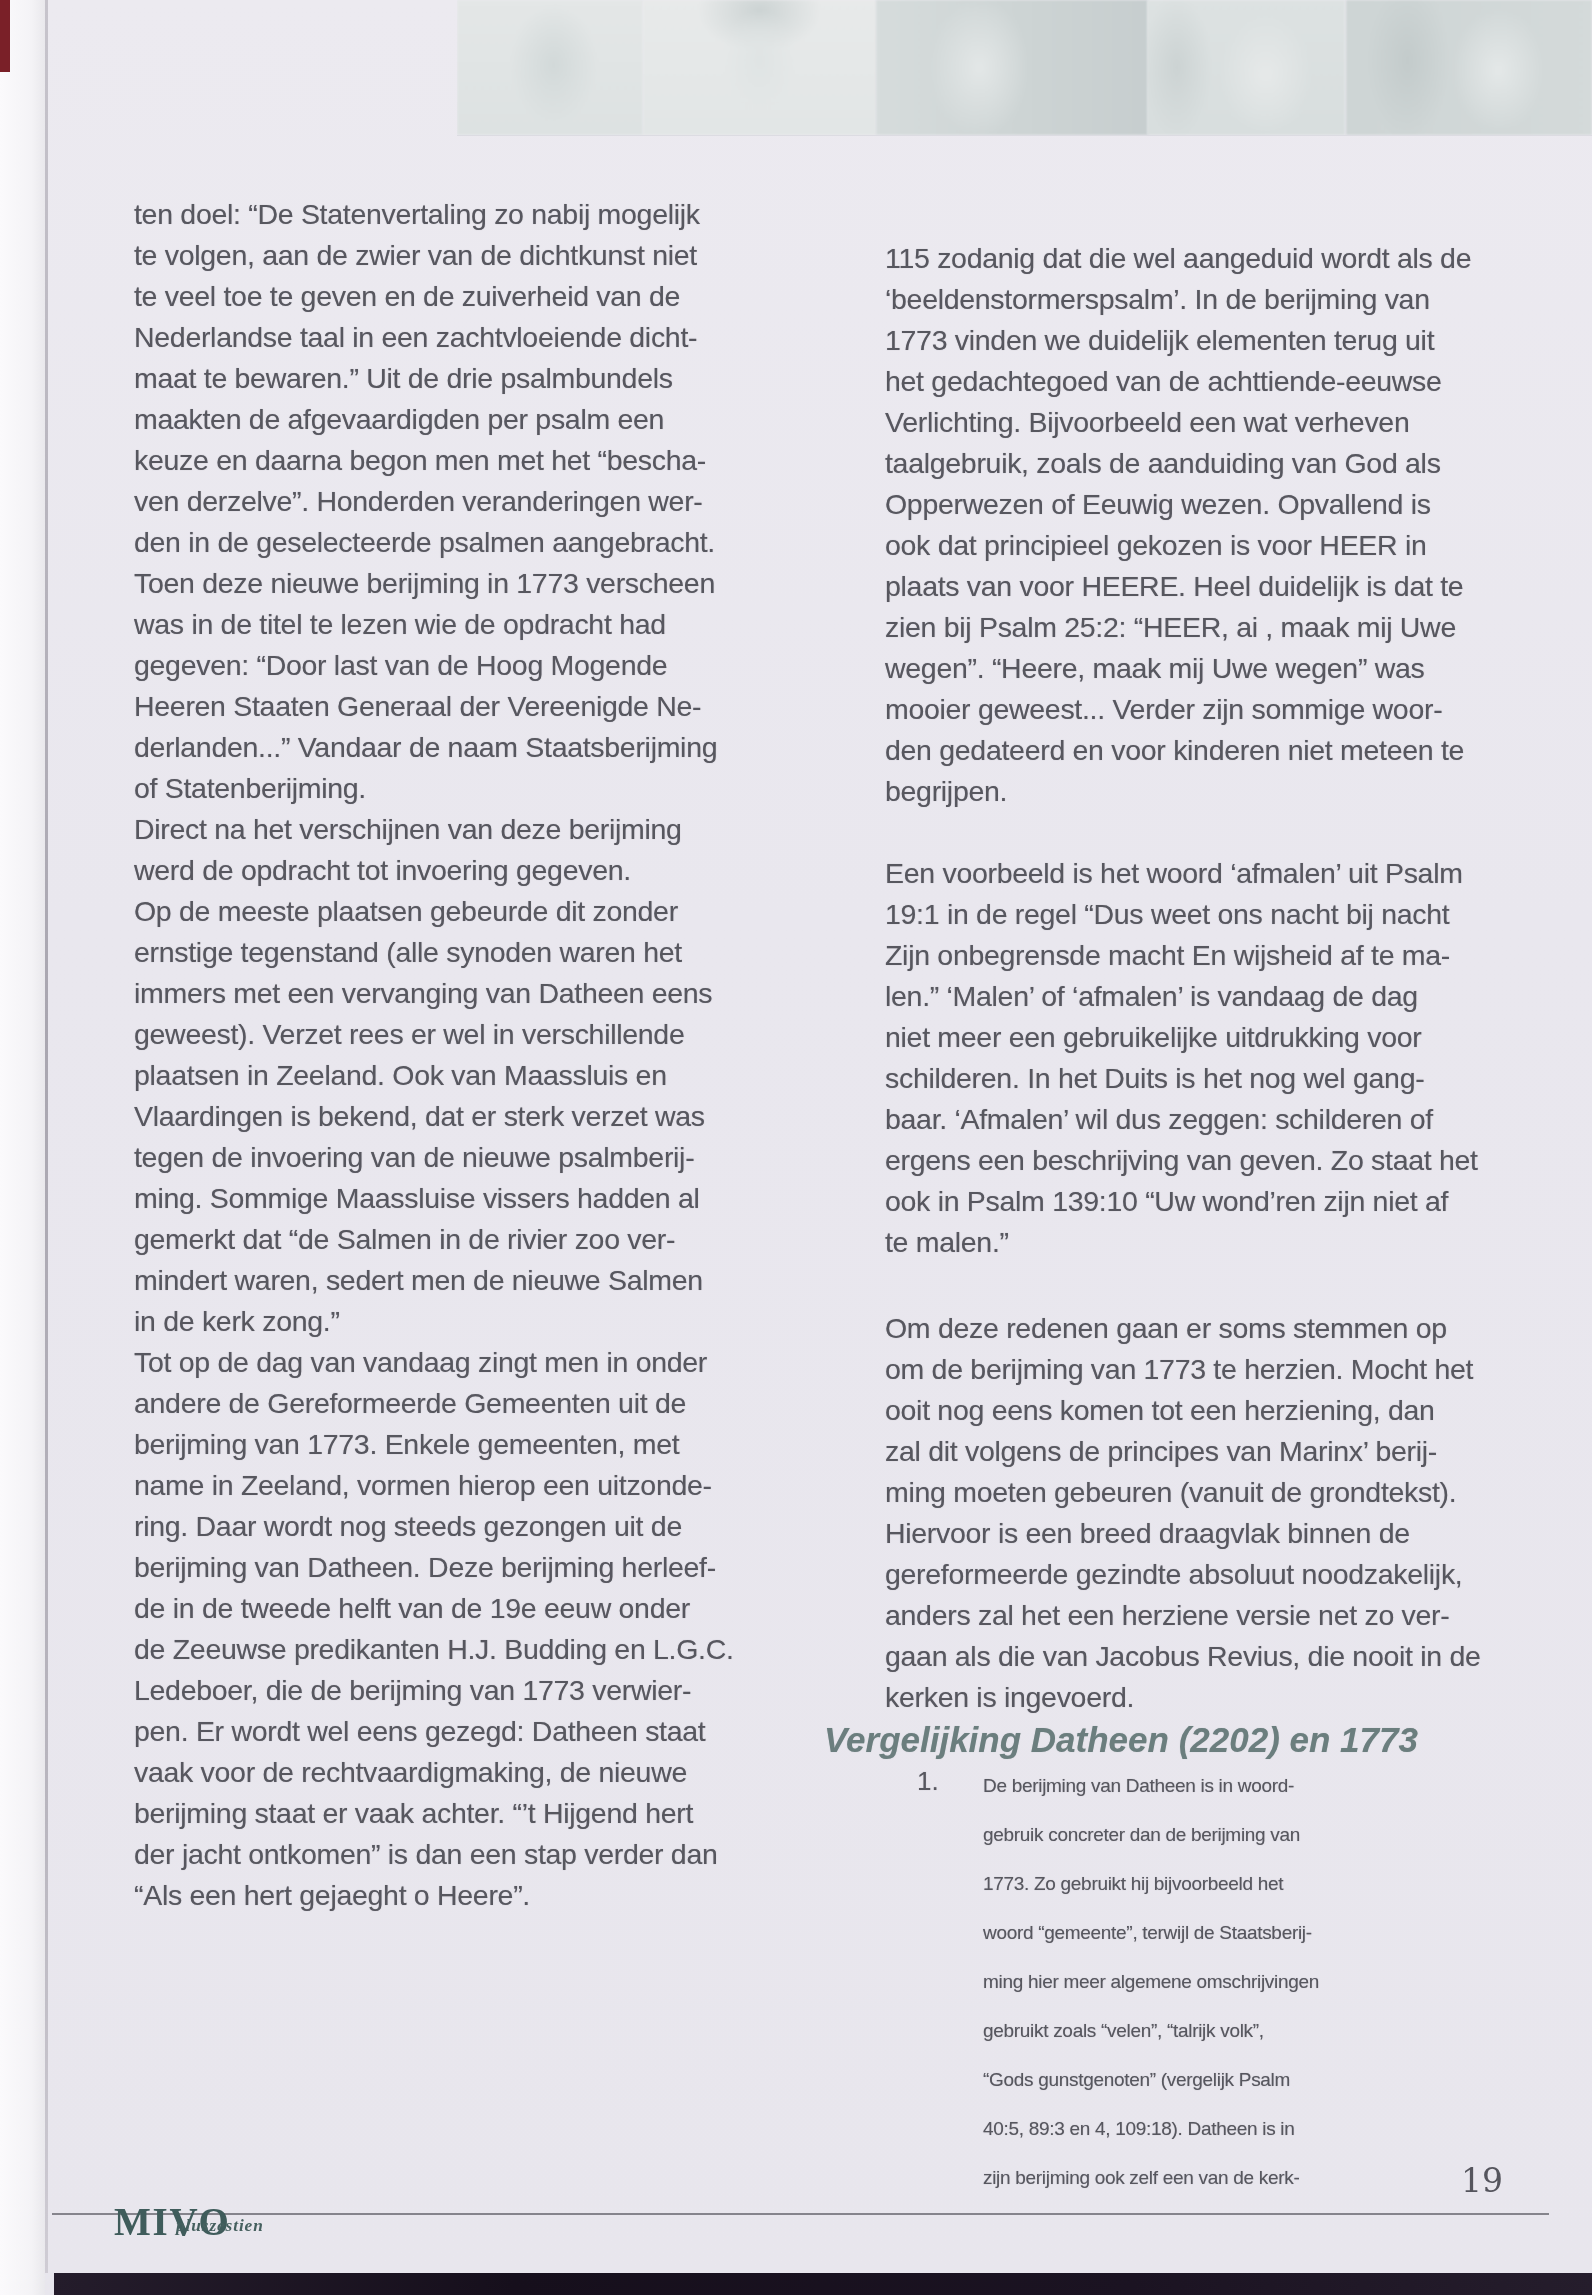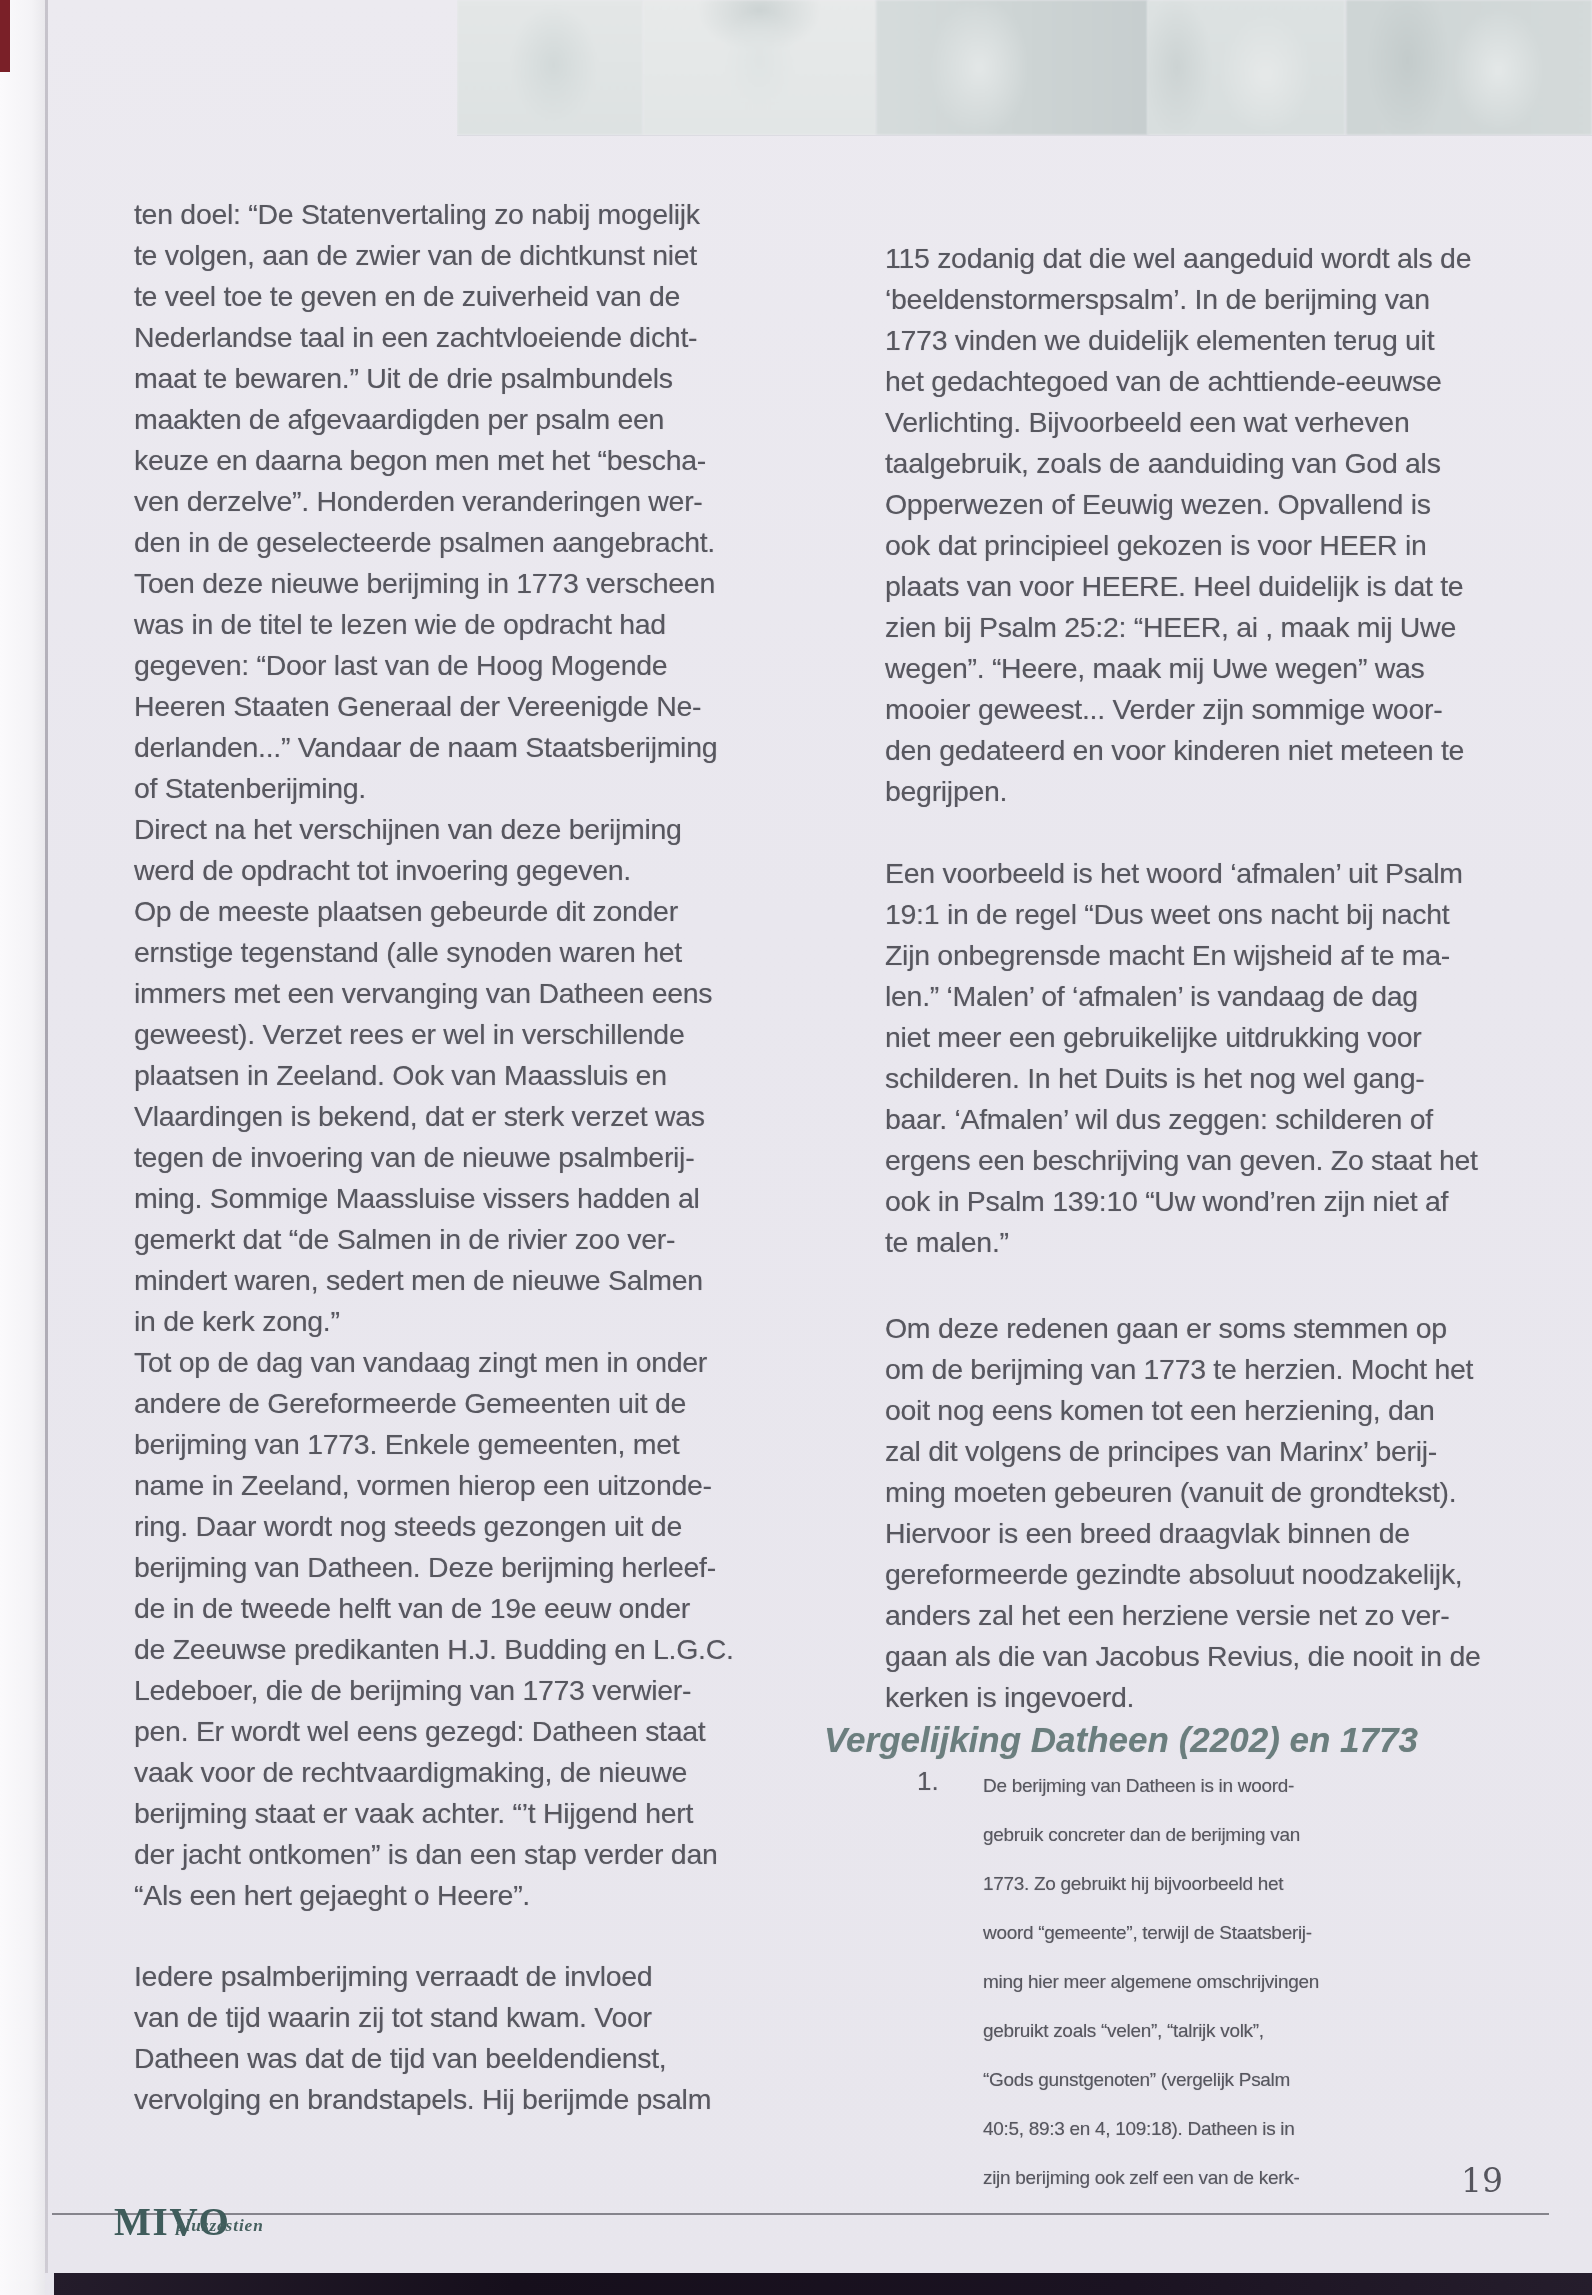--- a/index.html
+++ b/index.html
@@ -115,24 +115,20 @@
 berijming van Datheen. Deze berijming herleef-
 de in de tweede helft van de 19e eeuw onder
 de Zeeuwse predikanten H.J. Budding en L.G.C.
 Ledeboer, die de berijming van 1773 verwier-
 pen. Er wordt wel eens gezegd: Datheen staat
 vaak voor de rechtvaardigmaking, de nieuwe
 berijming staat er vaak achter. “’t Hijgend hert
 der jacht ontkomen” is dan een stap verder dan
 “Als een hert gejaeght o Heere”.</div>
 
-  <div class="bodytext col-left" style="top:1956px">Iedere psalmberijming verraadt de invloed
-van de tijd waarin zij tot stand kwam. Voor
-Datheen was dat de tijd van beeldendienst,
-vervolging en brandstapels. Hij berijmde psalm</div>
 
   <div class="bodytext col-right" style="top:194px">115 zodanig dat die wel aangeduid wordt als de
 ‘beeldenstormerspsalm’. In de berijming van
 1773 vinden we duidelijk elementen terug uit
 het gedachtegoed van de achttiende-eeuwse
 Verlichting. Bijvoorbeeld een wat verheven
 taalgebruik, zoals de aanduiding van God als
 Opperwezen of Eeuwig wezen. Opvallend is
 ook dat principieel gekozen is voor HEER in
 plaats van voor HEERE. Heel duidelijk is dat te

